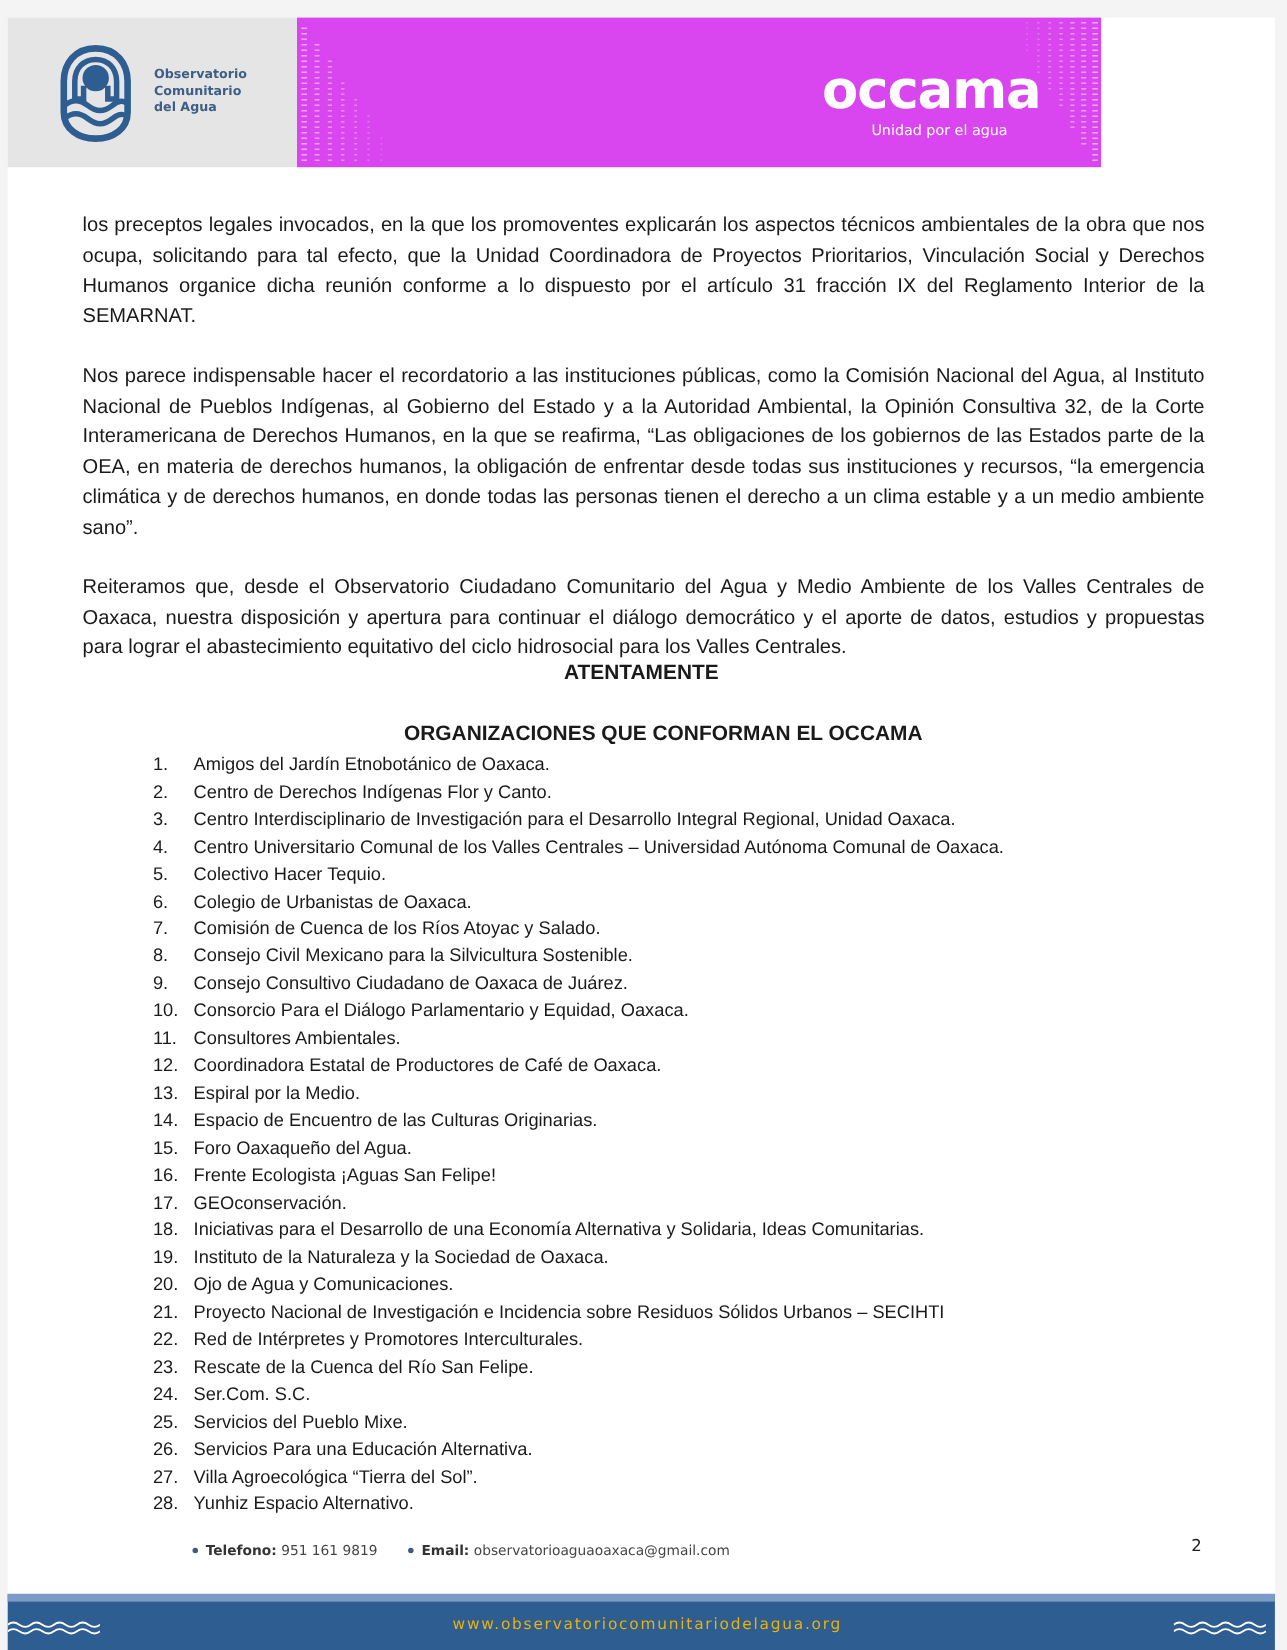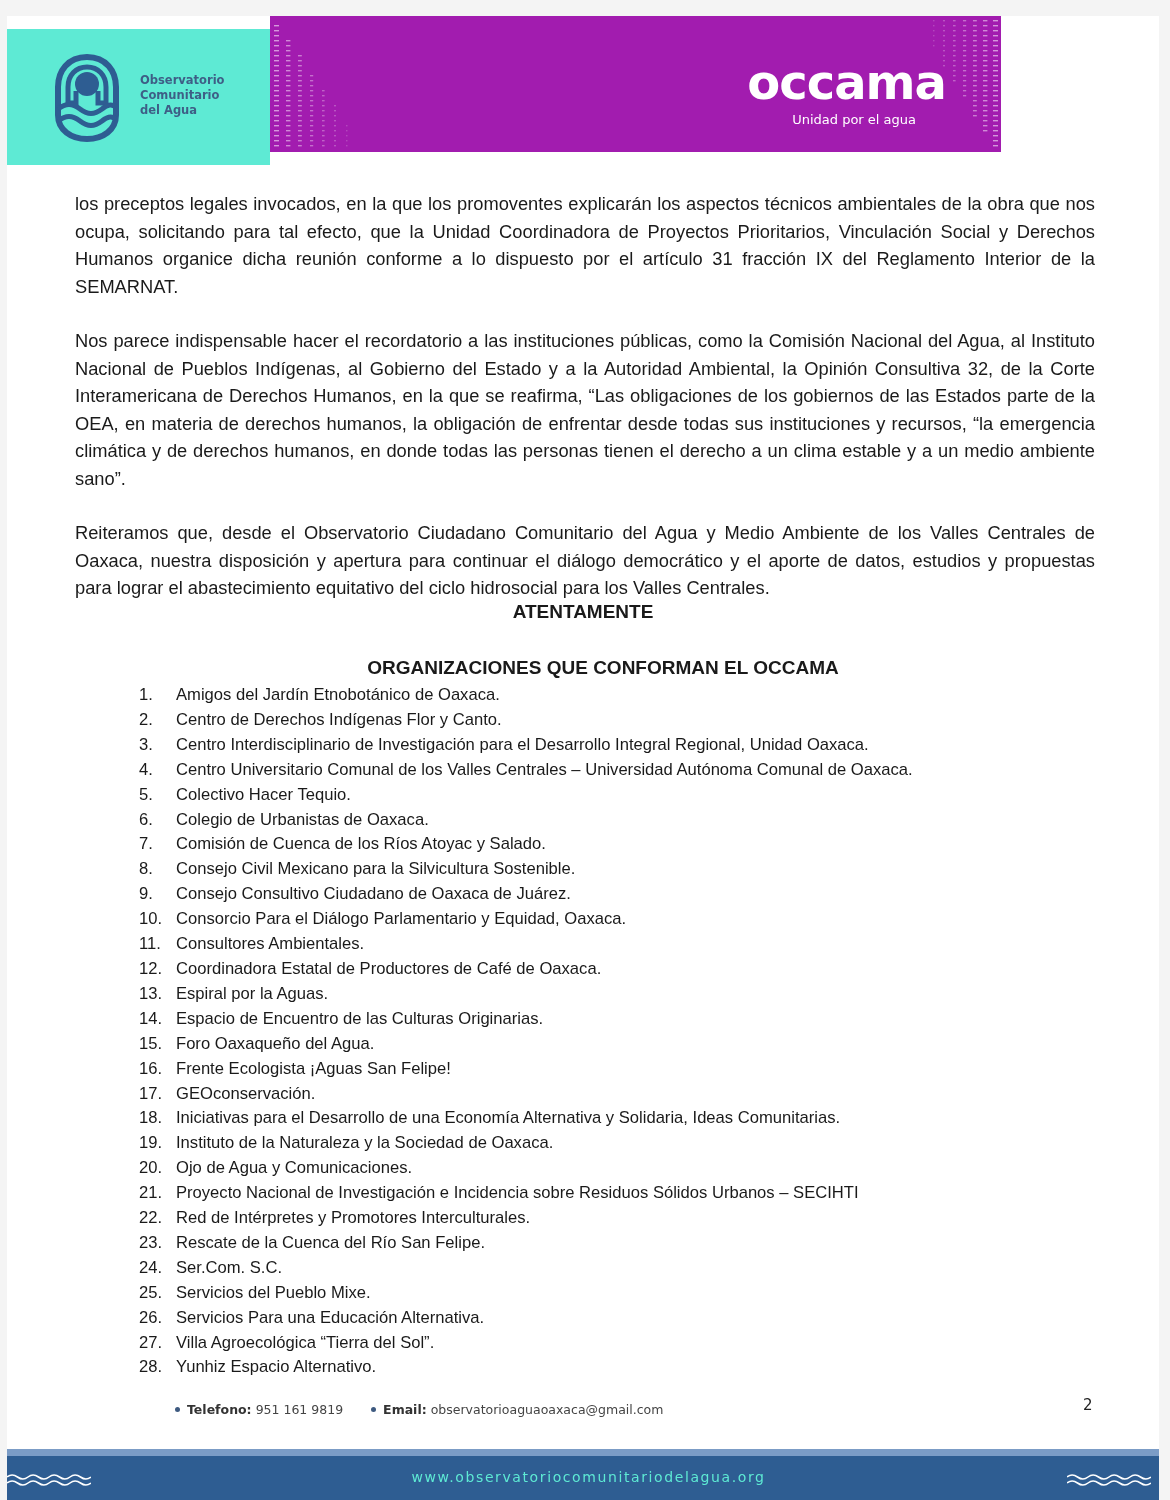--- a/index.html
+++ b/index.html
@@ -5,22 +5,22 @@
   html, body { margin: 0; padding: 0; }
   body {
     width: 1170px; height: 1500px; background: #f4f4f4; position: relative; overflow: hidden;
     font-family: "Liberation Sans", sans-serif; color: #1a1a1a;
   }
   .page {
     position: absolute; left: 7px; top: 16px; width: 1152px; height: 1484px; background: #ffffff;
   }
   
   .header { position: absolute; left: 0; top: 0; width: 1152px; height: 136px; }
-  .header-left { position: absolute; left: 0; top: 13px; width: 263px; height: 136px; background: #5eead4; text-decoration: underline; }
-  .header-right { position: absolute; left: 263px; top: 0; width: 731px; height: 136px; background: #a21caf; overflow: hidden; }
+  .header-left { position: absolute; left: 0; top: 0; width: 263px; height: 136px; background: #e5e5e5; text-decoration: underline; }
+  .header-right { position: absolute; left: 263px; top: 0; width: 731px; height: 136px; background: #d946ef; overflow: hidden; }
   .dots { position: absolute; top: 0; height: 136px; }
   .dots-left { left: 0; width: 90px; }
   .dots-right { right: 0; width: 70px; }
   .logo-icon { position: absolute; left: 45px; top: 24px; width: 70px; height: 90px; }
   .logo-text { position: absolute; left: 133px; top: 44px; font-size: 11.5px; line-height: 15px; font-weight: bold; color: #3e5e86; font-family: "DejaVu Sans", sans-serif; }
   .brand { position: absolute; right: 55px; top: 40px; text-align: right; color: #fff; }
   .brand-name { font-family: "DejaVu Sans", sans-serif; font-size: 48px; font-weight: bold; letter-spacing: -1px; line-height: 52px; }
   .brand-tag { font-family: "DejaVu Sans", sans-serif; font-size: 13px; margin-top: 4px; margin-right: 30px; }
 
   
@@ -36,21 +36,21 @@
 
   
   .contact { position: absolute; left: 168px; top: 1386px; font-family: "DejaVu Sans", sans-serif; font-size: 12.5px; color: #444; display: flex; gap: 28px; text-align: right; }
   .contact-item { display: flex; align-items: center; }
   .bullet { width: 5px; height: 5px; border-radius: 50%; background: #3e5a80; margin-right: 7px; display: inline-block; }
   .c-label { font-weight: bold; color: #333; margin-right: 4px; }
   .page-num { position: absolute; left: 1076px; top: 1380px; font-family: "DejaVu Sans", sans-serif; font-size: 15px; color: #222; }
 
   
   .footer { position: absolute; left: 0; top: 1433px; width: 1152px; height: 51px; background: #2e5d92; border-top: 7px solid #7b9cc6; }
-  .footer-url { position: absolute; left: 0; width: 1163px; top: 13px; text-align: center; color: #5eead4; font-family: "DejaVu Sans", sans-serif; font-size: 14px; letter-spacing: 1.6px; }
+  .footer-url { position: absolute; left: 0; width: 1163px; top: 13px; text-align: center; color: #eab308; font-family: "DejaVu Sans", sans-serif; font-size: 14px; letter-spacing: 1.6px; }
   .wave { position: absolute; top: 17px; width: 84px; height: 14px; }
   .wave-left { left: 0; }
   .wave-right { right: 8px; }
 </style>
 </head>
 <body>
 
 <div class="page">
 
   <div class="header">
@@ -355,21 +355,21 @@
       <div class="org">
         <span class="org-num">11.</span>
         <span>Consultores Ambientales.</span>
       </div>
       <div class="org">
         <span class="org-num">12.</span>
         <span>Coordinadora Estatal de Productores de Café de Oaxaca.</span>
       </div>
       <div class="org">
         <span class="org-num">13.</span>
-        <span>Espiral por la Aguas.</span>
+        <span>Espiral por la Medio.</span>
       </div>
       <div class="org">
         <span class="org-num">14.</span>
         <span>Espacio de Encuentro de las Culturas Originarias.</span>
       </div>
       <div class="org">
         <span class="org-num">15.</span>
         <span>Foro Oaxaqueño del Agua.</span>
       </div>
       <div class="org">

